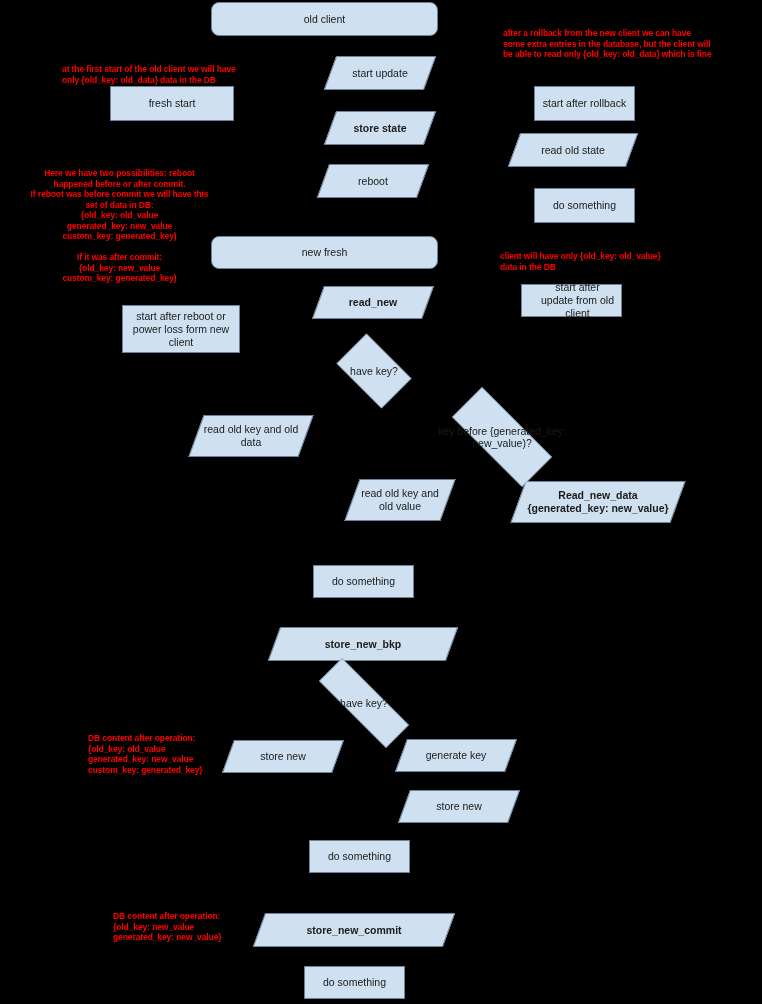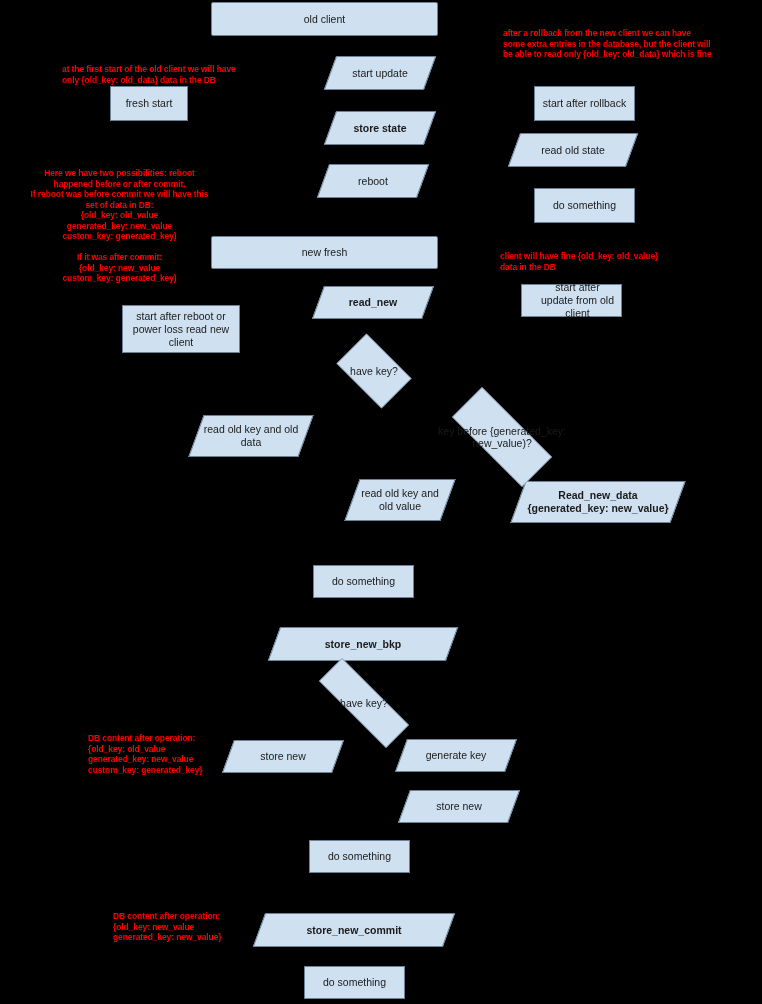--- a/index.html
+++ b/index.html
@@ -26,21 +26,21 @@
     text-align: center;
     color: #1a1a1a;
     font-size: 10.5px;
     line-height: 13px;
     background: #cfe0f0;
     border: 1px solid #6b8299;
     white-space: pre-line;
     padding: 2px 4px;
   }
   .node.rounded {
-    border-radius: 2px;
+    border-radius: 8px;
   }
   
   .para {
     position: absolute;
     box-sizing: border-box;
     background: #cfe0f0;
     border: 1px solid #6b8299;
     transform: skewX(-20deg);
   }
   .para .plabel {
@@ -97,38 +97,38 @@
 </style>
 </head>
 <body>
 
 <div id="canvas">
 
   <div class="node rounded" style="left:211px; top:2px; width:227px; height:34px;">
     <span>old client</span>
   </div>
 
-  <div class="node" style="left:110px; top:86px; width:78px; height:35px;">
+  <div class="node" style="left:110px; top:86px; width:124px; height:35px;">
     <span>fresh start</span>
   </div>
 
   <div class="node" style="left:534px; top:86px; width:101px; height:35px;">
     <span>start after rollback</span>
   </div>
 
   <div class="node" style="left:534px; top:188px; width:101px; height:35px;">
     <span>do something</span>
   </div>
 
   <div class="node rounded" style="left:211px; top:236px; width:227px; height:33px;">
     <span>new fresh</span>
   </div>
 
   <div class="node" style="left:122px; top:305px; width:118px; height:48px;">
-    <span>start after reboot or power loss read new client</span>
+    <span>start after reboot or power loss form new client</span>
   </div>
 
   <div class="node" style="left:521px; top:284px; width:101px; height:33px;padding-left:16px;">
     <span>start after update from old client</span>
   </div>
 
   <div class="node" style="left:313px; top:565px; width:101px; height:33px;">
     <span>do something</span>
   </div>
 
@@ -219,21 +219,21 @@
 If reboot was before commit we will have this
 set of data in DB:
 {old_key: old_value
 generated_key: new_value
 custom_key: generated_key)
 
 If it was after commit:
 {old_key: new_value
 custom_key: generated_key)</div>
 
-  <div class="note" style="left:500px; top:251px; width:250px;">client will have fine {old_key: old_value}
+  <div class="note" style="left:500px; top:251px; width:250px;">client will have only {old_key: old_value}
 data in the DB</div>
 
   <div class="note" style="left:88px; top:733px; width:215px;">DB content after operation:
 {old_key: old_value
 generated_key: new_value
 custom_key: generated_key}</div>
 
   <div class="note" style="left:113px; top:911px; width:215px;">DB content after operation:
 {old_key: new_value
 generated_key: new_value}</div>

